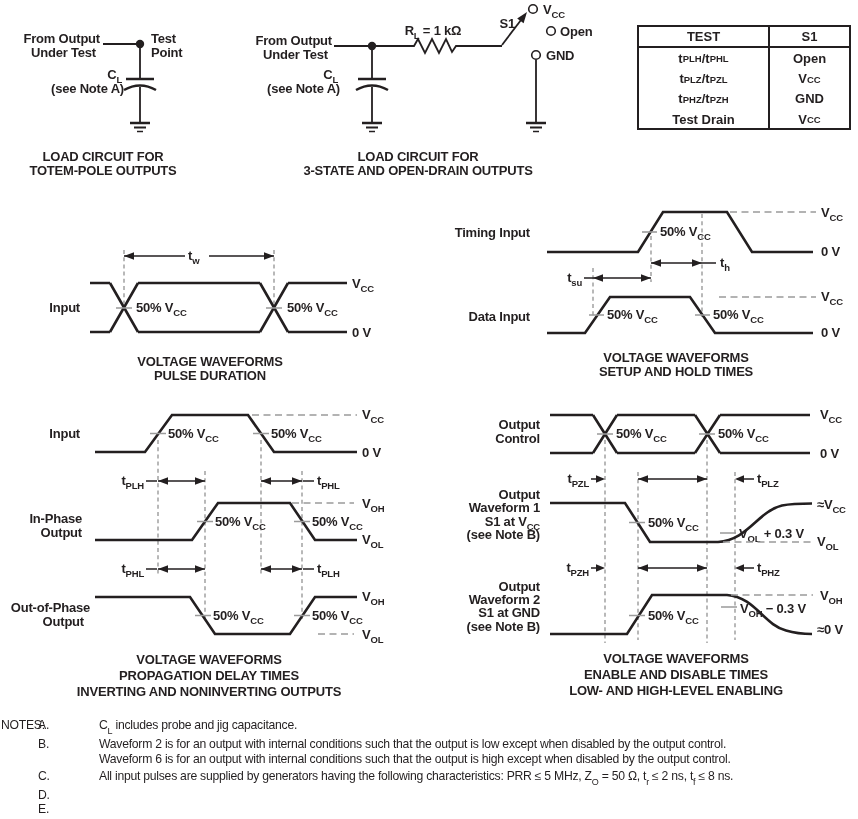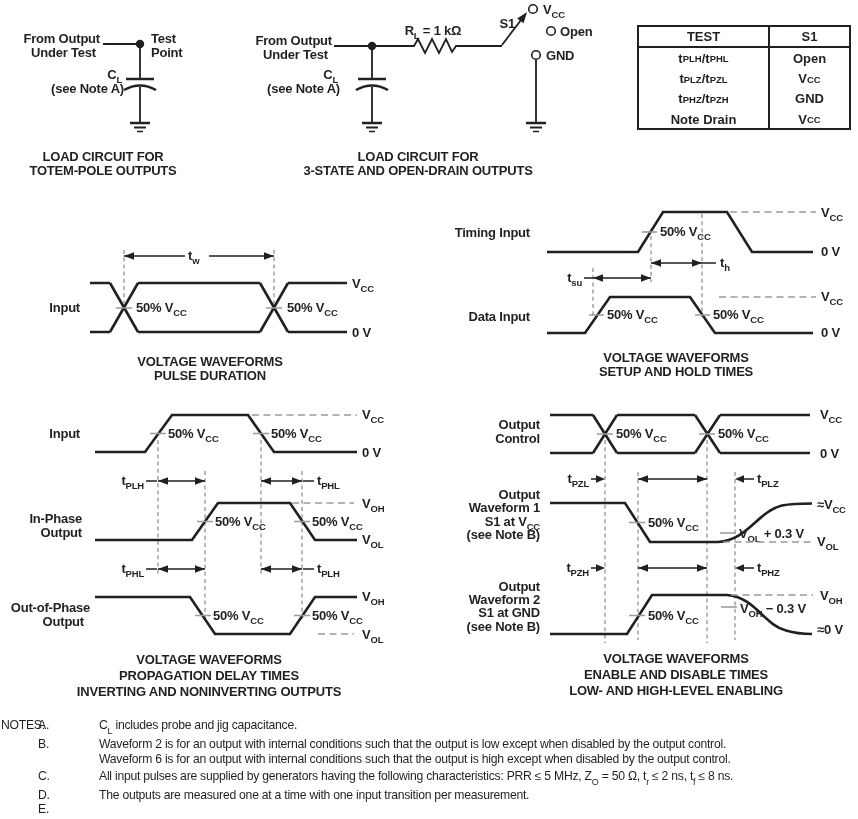--- a/index.html
+++ b/index.html
@@ -288,36 +288,35 @@
           <sub>PHZ</sub>
           <span>/t</span>
           <sub>PZH</sub>
         </div>
     <div class="tt-c2">
           <span>GND</span>
         </div>
   </div>
   <div class="tt-row">
     <div class="tt-c1">
-          <span>Note Drain</span>
+          <span>Test Drain</span>
         </div>
     <div class="tt-c2">
           <span>V</span>
           <sub>CC</sub>
         </div>
   </div>
 </div>
 
 <div class="notes">
   <div class="nline" style="left:1px;top:718px;">NOTES:</div>
   <div class="nline nlab" style="top:718px;">A.</div>
   <div class="nline ntxt" style="top:718px;"><span>C</span><sub>L</sub><span> includes probe and jig capacitance.</span></div>
   <div class="nline nlab" style="top:737px;">B.</div>
   <div class="nline ntxt" style="top:737px;">Waveform 2 is for an output with internal conditions such that the output is low except when disabled by the output control.</div>
   <div class="nline ntxt" style="top:752px;">Waveform 6 is for an output with internal conditions such that the output is high except when disabled by the output control.</div>
   <div class="nline nlab" style="top:769px;">C.</div>
   <div class="nline ntxt" style="top:769px;"><span>All input pulses are supplied by generators having the following characteristics: PRR ≤ 5 MHz, Z</span><sub>O</sub><span> = 50 Ω, t</span><sub>r</sub><span> ≤ 2 ns, t</span><sub>f</sub><span> ≤ 8 ns.</span></div>
   <div class="nline nlab" style="top:788px;">D.</div>
-  <div class="nline ntxt" style="top:788px;">The outputs are measured one at a time with one input transition per measurement.</div>
   <div class="nline nlab" style="top:802px;">E.</div>
 </div>
 
 </div>
 
 </body></html>

